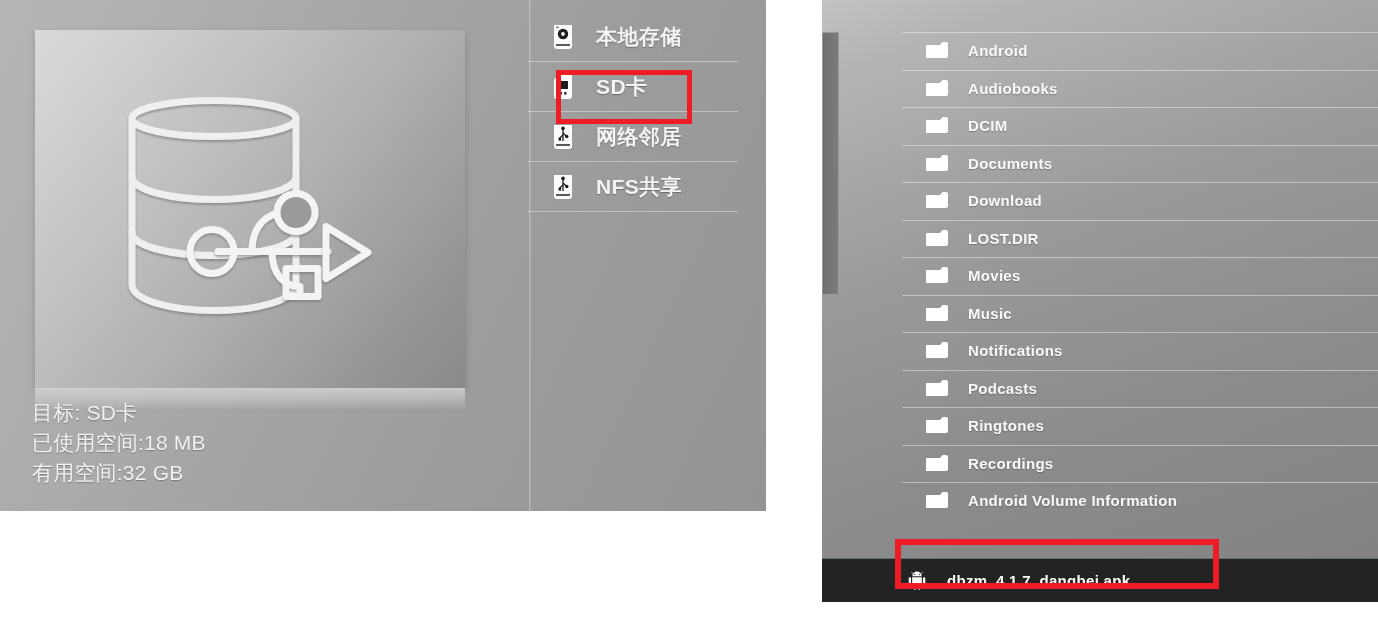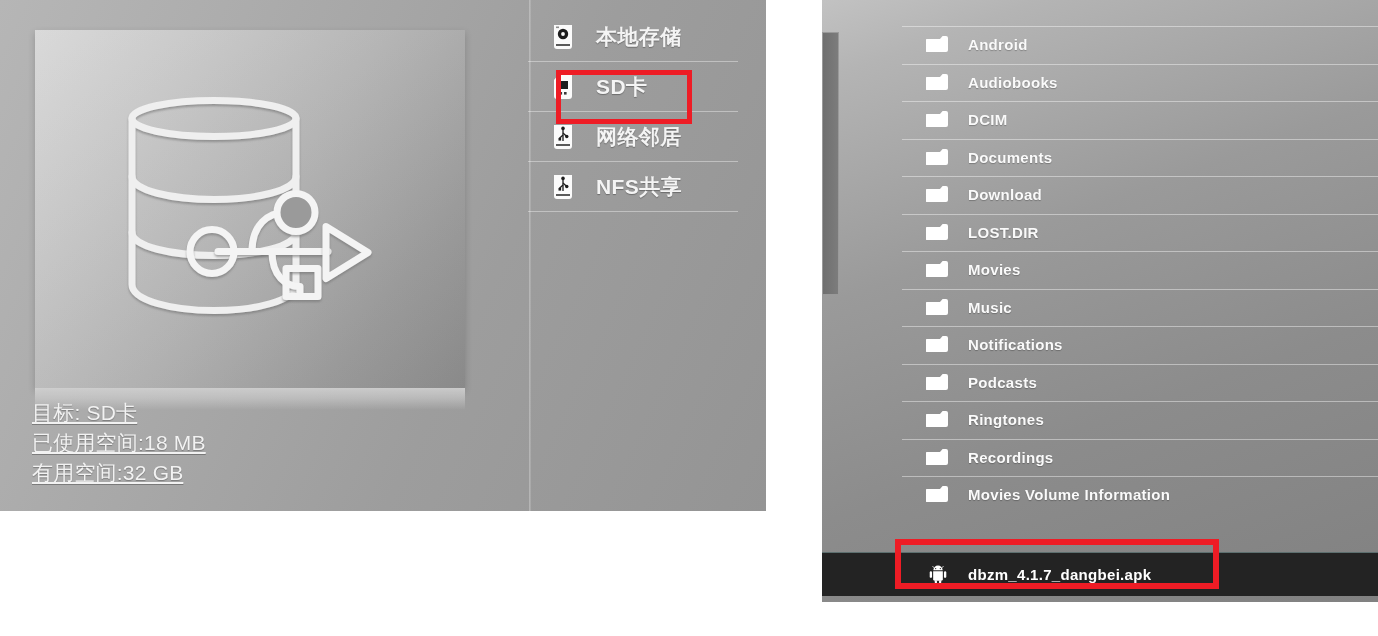--- a/index.html
+++ b/index.html
@@ -58,21 +58,20 @@
 
   #info-block {
     position: absolute;
     left: 32px; top: 398px;
     width: 470px;
     color: #f2f2f2;
     font-size: 21px;
     line-height: 30px;
     text-shadow: 0 1px 1px rgba(0,0,0,0.28);
     letter-spacing: 0.2px;
-    text-decoration: underline;
   }
   #info-block div { white-space: nowrap; }
 
   
   #storage-menu {
     position: absolute;
     left: 528px; top: 12px;
     width: 210px;
   }
   .menu-item {
@@ -123,21 +122,21 @@
   #right-scrollbar {
     position: absolute;
     left: 0px; top: 32px;
     width: 17px; height: 263px;
     background: linear-gradient(to right, #6f6f6f, #7c7c7c);
     border: 1px solid #9a9a9a;
     box-sizing: border-box;
   }
   #file-list {
     position: absolute;
-    left: 80px; top: 26px;
+    left: 80px; top: 32px;
     right: 0;
   }
   .file-row {
     position: relative;
     height: 37.5px;
     display: flex;
     align-items: center;
     padding-left: 24px;
     box-sizing: border-box;
   }
@@ -162,21 +161,21 @@
     white-space: nowrap;
   }
   
   .file-row.selected {
     position: absolute;
     left: -80px;
     width: 556px;
     height: 44px;
     top: 526px;
     background: #232323;
-    padding-left: 104px;
+    padding-left: 83px;
     border-top: 1px solid #5d6f6f;
     display: flex;
     align-items: center;
     box-sizing: border-box;
   }
   .file-row.selected .file-label {
     text-shadow: none;
     color: #ffffff;
   }
   #file-highlight-box {
@@ -399,21 +398,21 @@
         <path d="M1 4 h13 l2.6 -3 h3.4 a2 2 0 0 1 2 2 v12 a2 2 0 0 1 -2 2 h-19 a2 2 0 0 1 -2 -2 V6 a2 2 0 0 1 2 -2 z" fill="#ffffff"></path>
       </svg>
       <span class="file-label">Recordings</span>
     </div>
 
     <div class="file-row">
       <div class="row-sep"></div>
       <svg class="file-icon" viewBox="0 0 24 19">
         <path d="M1 4 h13 l2.6 -3 h3.4 a2 2 0 0 1 2 2 v12 a2 2 0 0 1 -2 2 h-19 a2 2 0 0 1 -2 -2 V6 a2 2 0 0 1 2 -2 z" fill="#ffffff"></path>
       </svg>
-      <span class="file-label">Movies Volume Information</span>
+      <span class="file-label">Android Volume Information</span>
     </div>
 
     <div class="file-row selected">
       <svg class="file-icon" viewBox="0 0 24 22">
         <path d="M6.4 7.2 h11.2 v9.4 a1.6 1.6 0 0 1 -1.6 1.6 h-8 a1.6 1.6 0 0 1 -1.6 -1.6 z" fill="#ffffff"></path>
         <path d="M6.6 6 a5.4 5.4 0 0 1 10.8 0 z" fill="#ffffff"></path>
         <rect x="2.4" y="7.3" width="2.7" height="7.6" rx="1.35" fill="#ffffff"></rect>
         <rect x="18.9" y="7.3" width="2.7" height="7.6" rx="1.35" fill="#ffffff"></rect>
         <rect x="8.3" y="17.6" width="2.5" height="4.2" rx="1.25" fill="#ffffff"></rect>
         <rect x="13.2" y="17.6" width="2.5" height="4.2" rx="1.25" fill="#ffffff"></rect>

